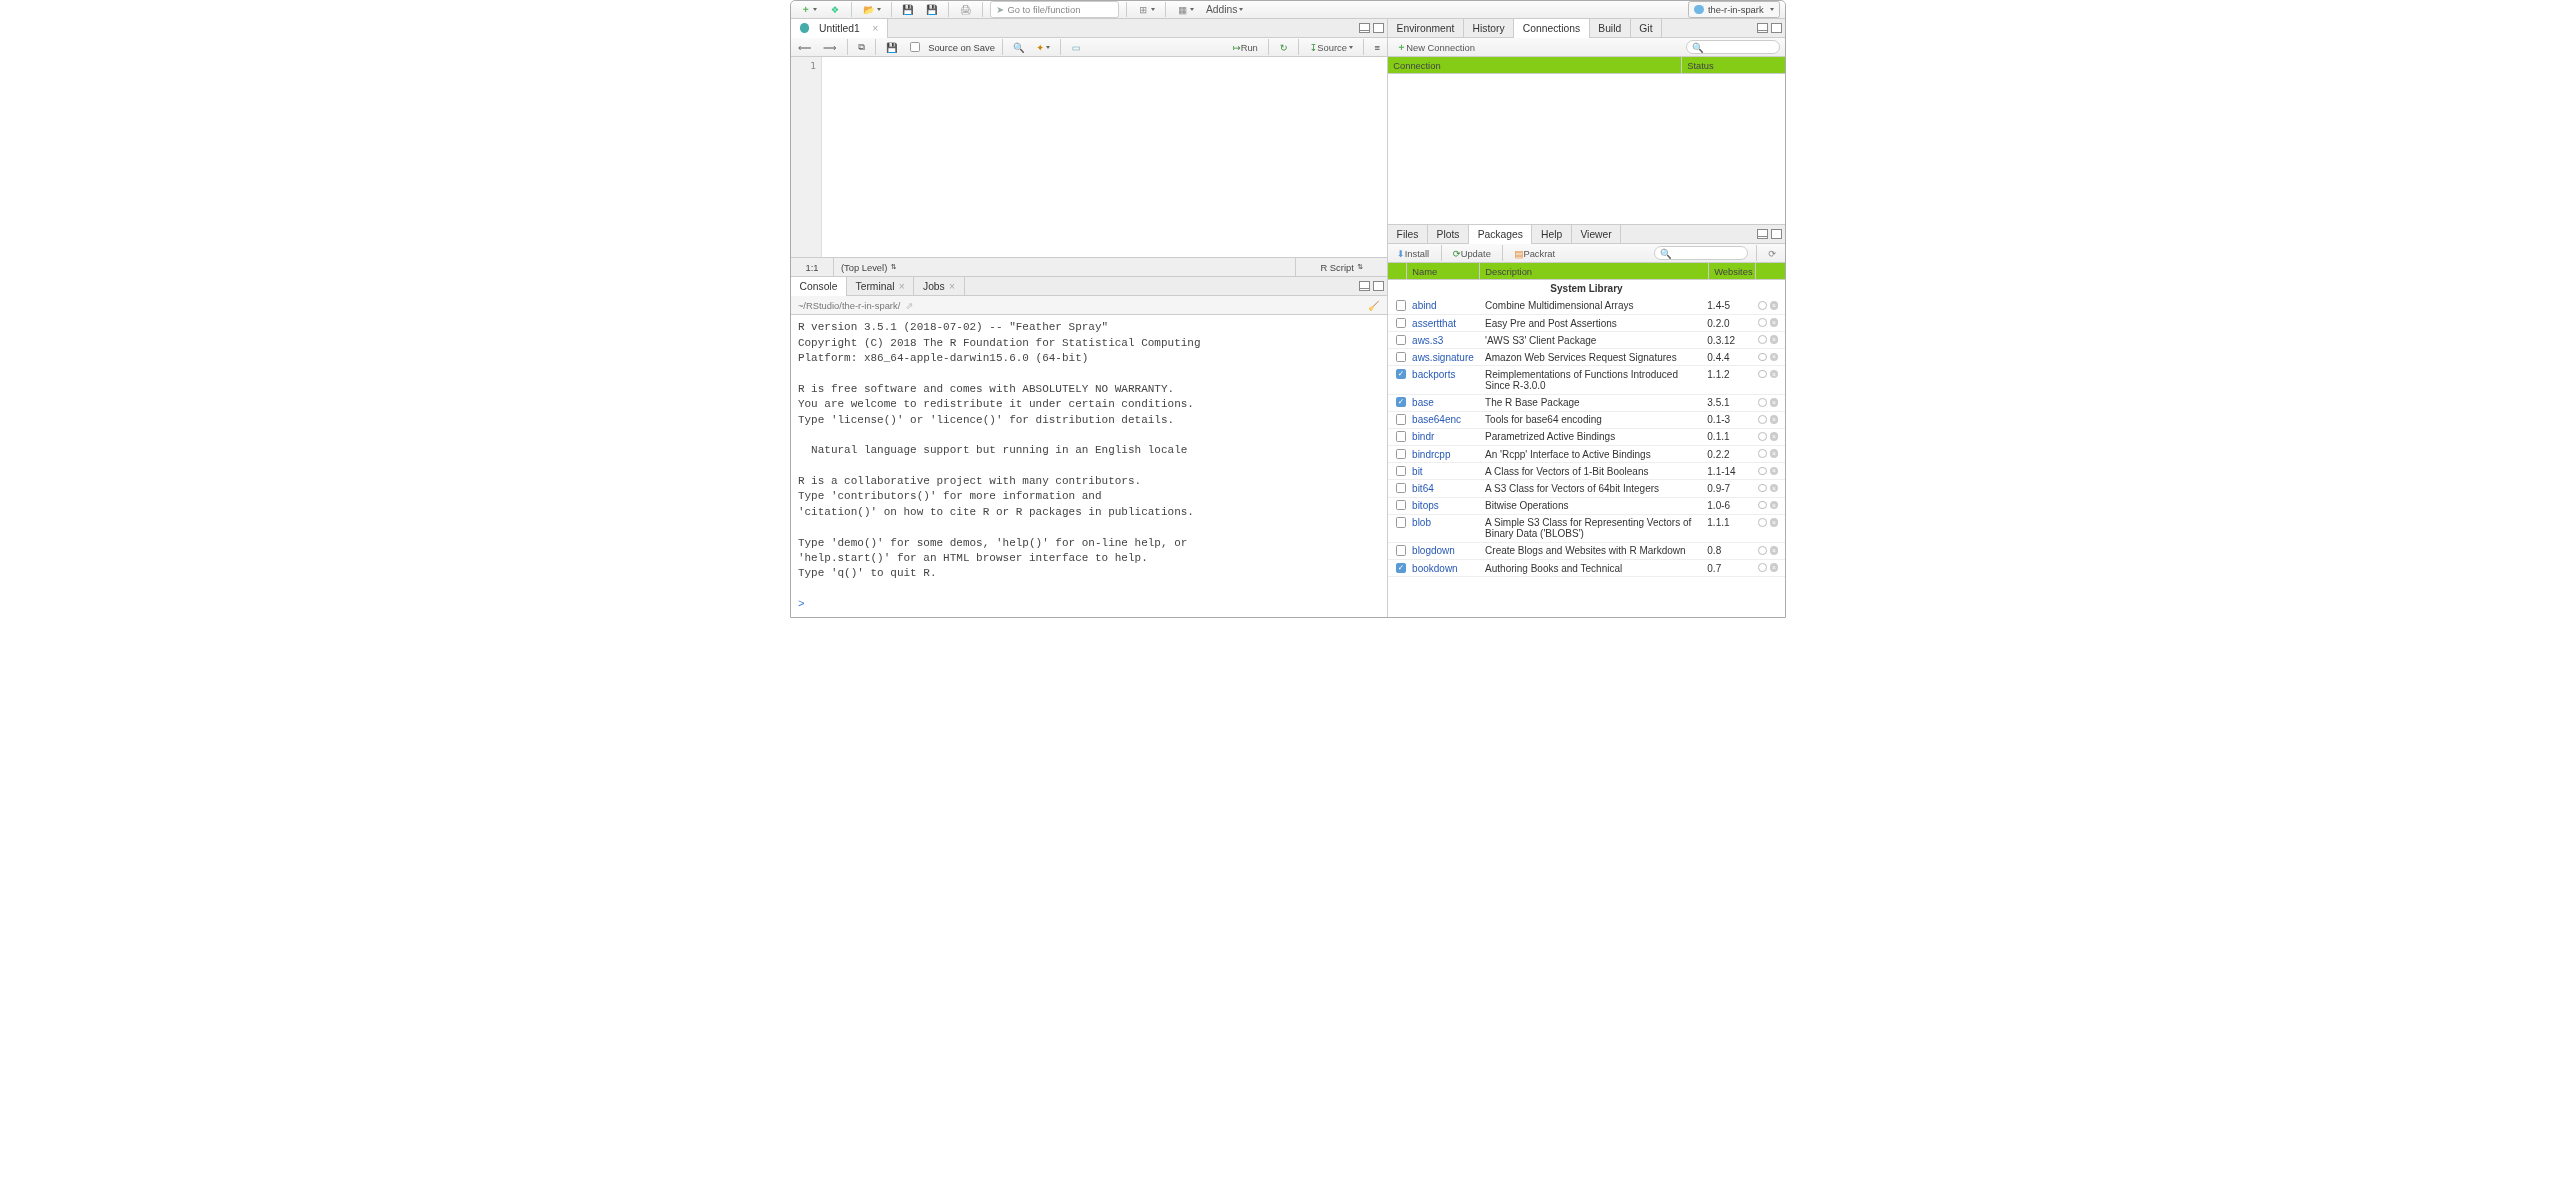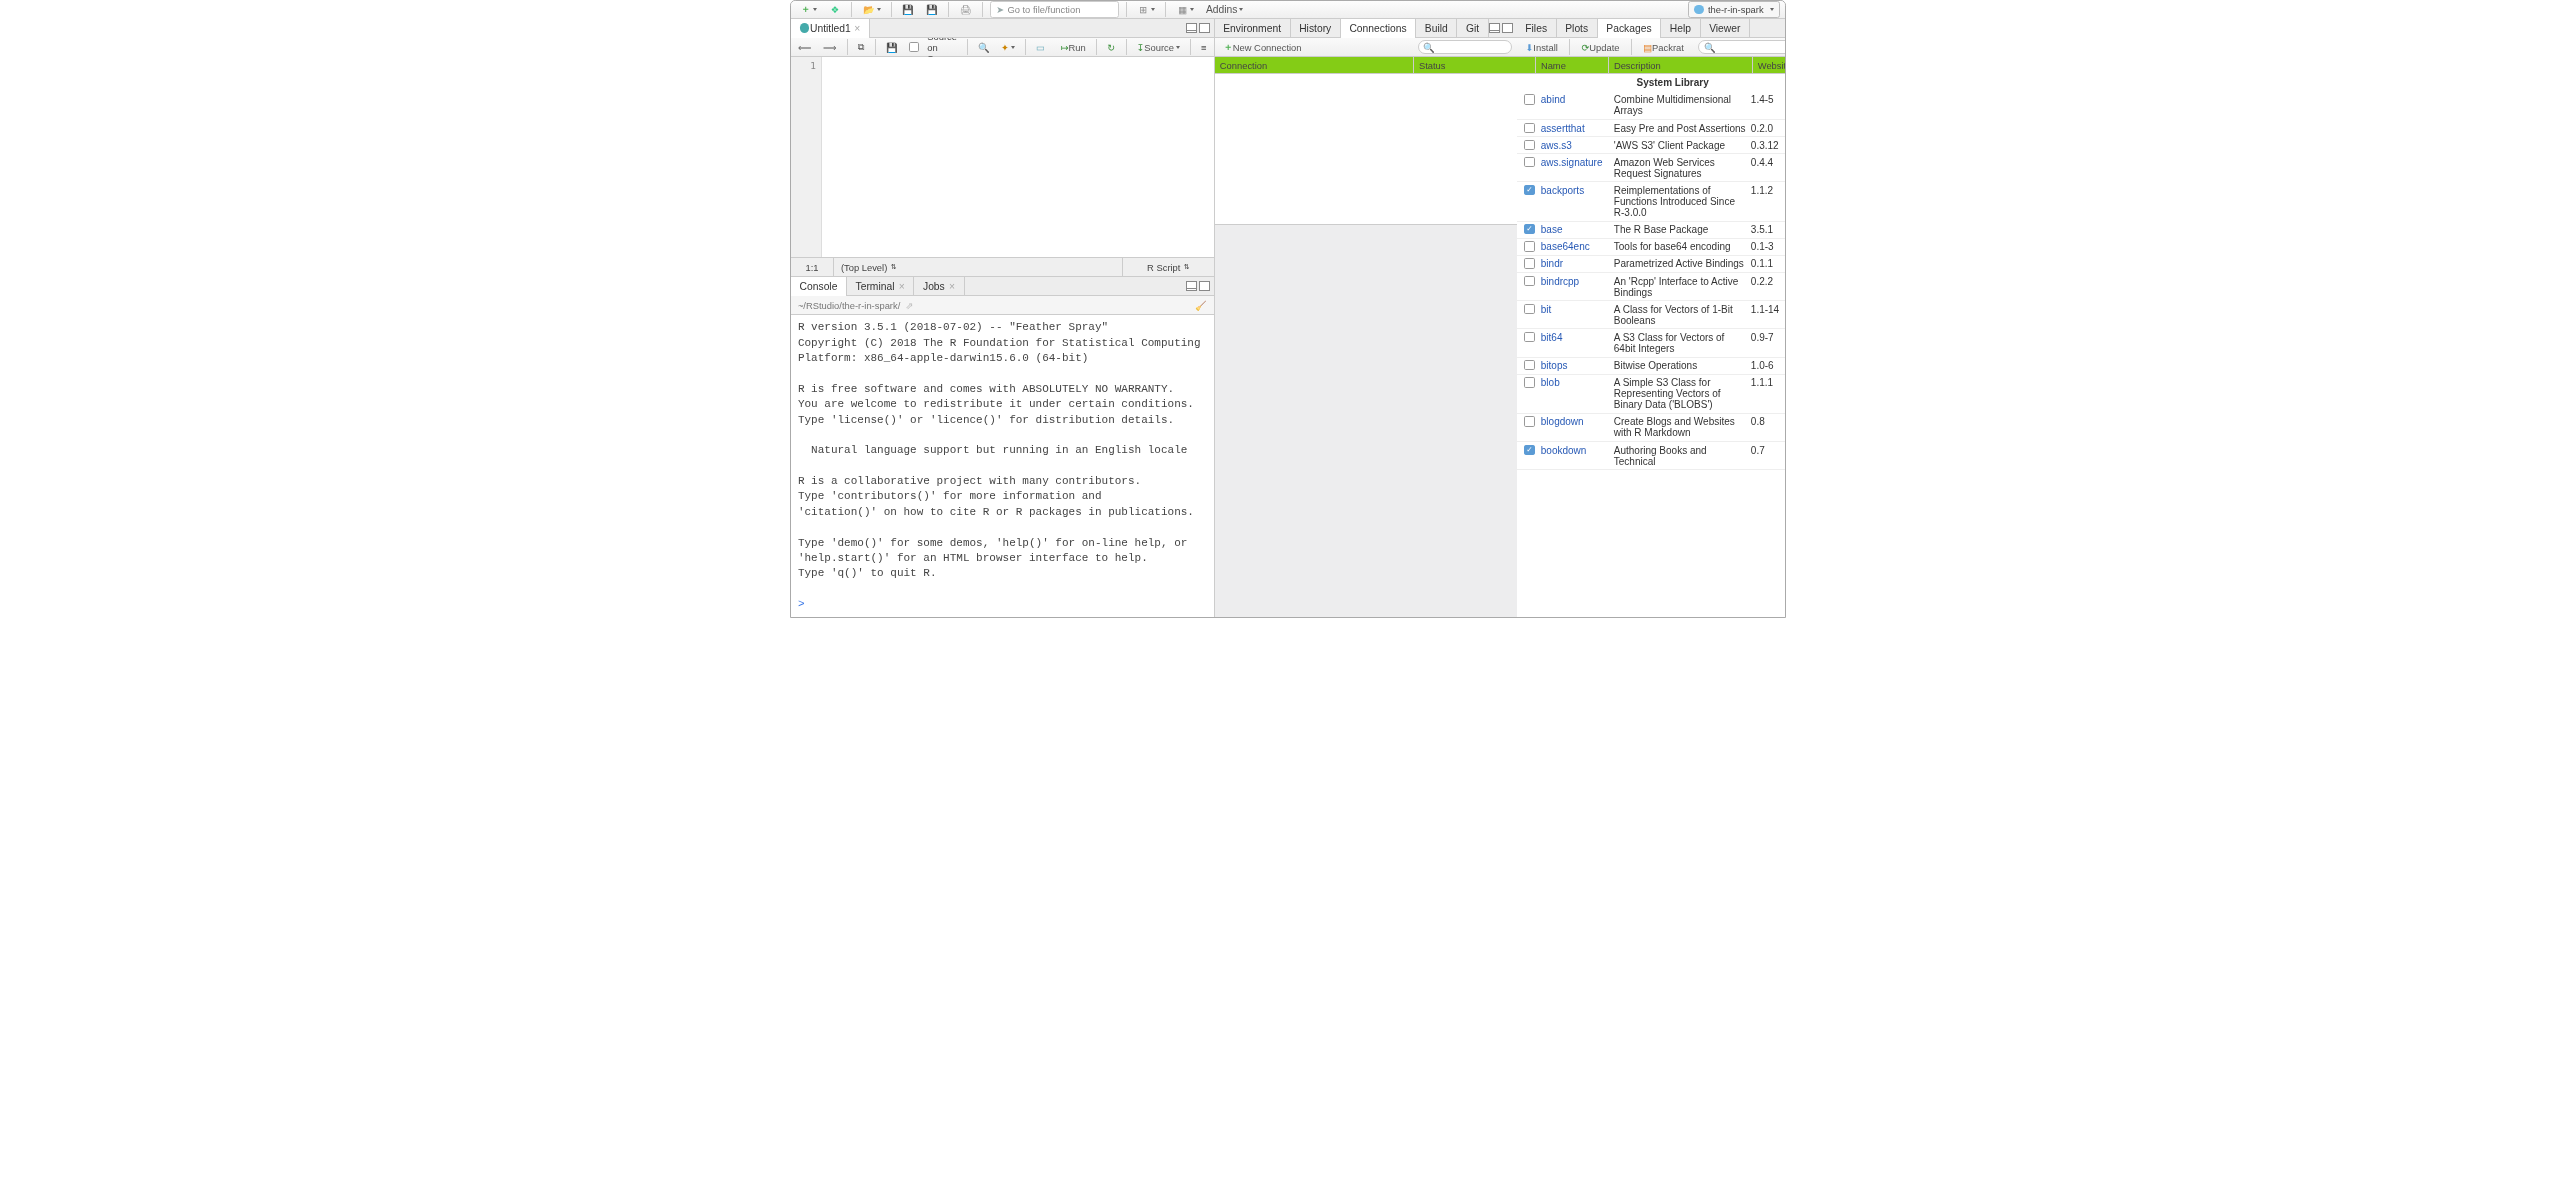--- a/index.html
+++ b/index.html
@@ -11,24 +11,24 @@
 .tlight { width: 9.4px; height: 9.4px; border-radius: 50%; }
 .tred { background:#ff5f57;} .tyel{background:#febc2e;} .tgrn{background:#28c840;}
 .title { position:absolute; left:0; right:0; text-align:center; font-size:10.3px; color:#444; pointer-events:none;}
 .maintb { height: 24px; background: linear-gradient(#fdfdfd,#efefef); border-bottom:0.9px solid #ccc; display:flex; align-items:center; padding:0 5.2px; gap:4.3px; }
 .tbtn { height:17px; padding:0 2.6px; display:inline-flex; align-items:center; border:0.9px solid transparent; border-radius:2.6px; cursor:pointer; color:#555;}
 .tsep { width:0.9px; height:15.5px; background:#ccc; margin:0 2.6px;}
 .gotofile { width:129px; height:17px; border:0.9px solid #ccc; border-radius:2.6px; background:#fff; padding:0 5.2px; font-size:9.4px; color:#888; display:flex; align-items:center; gap:3.4px;}
 .projbtn { margin-left:auto; height:17px; border:0.9px solid #bbb; border-radius:2.6px; background:#f7f7f7; padding:0 5.2px; display:flex; align-items:center; gap:4.3px; font-size:9.4px; color:#444;}
 .content { flex:1; display:flex; }
 .leftcol { width: 597px; display:flex; flex-direction:column; border-right:0.9px solid #ccc;}
-.rightcol { flex:1; display:flex; flex-direction:row;}
+.rightcol { flex:1; display:flex; flex-direction:column;}
 .pane { display:flex; flex-direction:column; background:#fff; border-bottom:0.9px solid #ccc;}
 .tabbar { height:19px; background:#ededed; display:flex; align-items:center; border-bottom:0.9px solid #ccc; position:relative;}
-.tab { height:19px; padding:0 8.6px; display:flex; align-items:center; gap:1px; background:#fff; border-right:0.9px solid #ccc; font-size:10.3px; color:#333;}
+.tab { height:19px; padding:0 8.6px; display:flex; align-items:center; gap:10px; background:#fff; border-right:0.9px solid #ccc; font-size:10.3px; color:#333;}
 .tabi { height:19px; padding:0 8.6px; display:flex; align-items:center; gap:4.3px; border-right:0.9px solid #ccc; font-size:10.3px; color:#333; cursor:pointer;}
 .wctl { margin-left:auto; display:flex; gap:2.6px; padding-right:3.4px;}
 .wic { width:11px; height:9.4px; border:0.9px solid #888; display:inline-block; background:#fff;}
 .wic.min::after{content:"";display:block;border-top:0.9px solid #888; margin-top:6px;}
 .scripttb { height:19px; background:linear-gradient(#fafafa,#efefef); border-bottom:0.9px solid #ccc; display:flex; align-items:center; padding:0 3.4px; gap:4.3px; font-size:9.4px; color:#444;}
 .gutter { width:31px; background:#f0f0f0; border-right:0.9px solid #ddd; text-align:right; padding:2.6px 5.2px; font-family: Menlo, monospace; font-size:9.4px; color:#888;}
 .editor { flex:1; display:flex; height:197px; background:#fff;}
 .statusbar { height:19px; background:#efefef; border-top:0.9px solid #ccc; display:flex; align-items:center; font-size:9.4px; color:#444;}
 .sbleft{width:43px; text-align:center; border-right:0.9px solid #ccc; height:100%; display:flex; align-items:center; justify-content:center;}
 .sbmid{flex:1; padding:0 6.9px; display:flex; align-items:center; gap:3.4px;}

